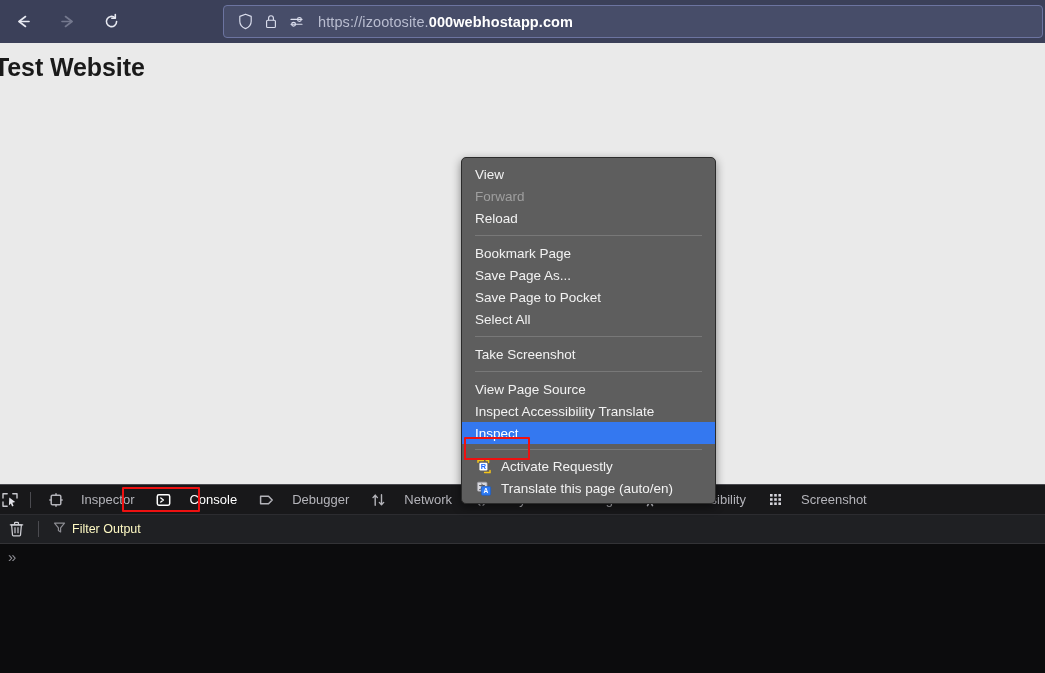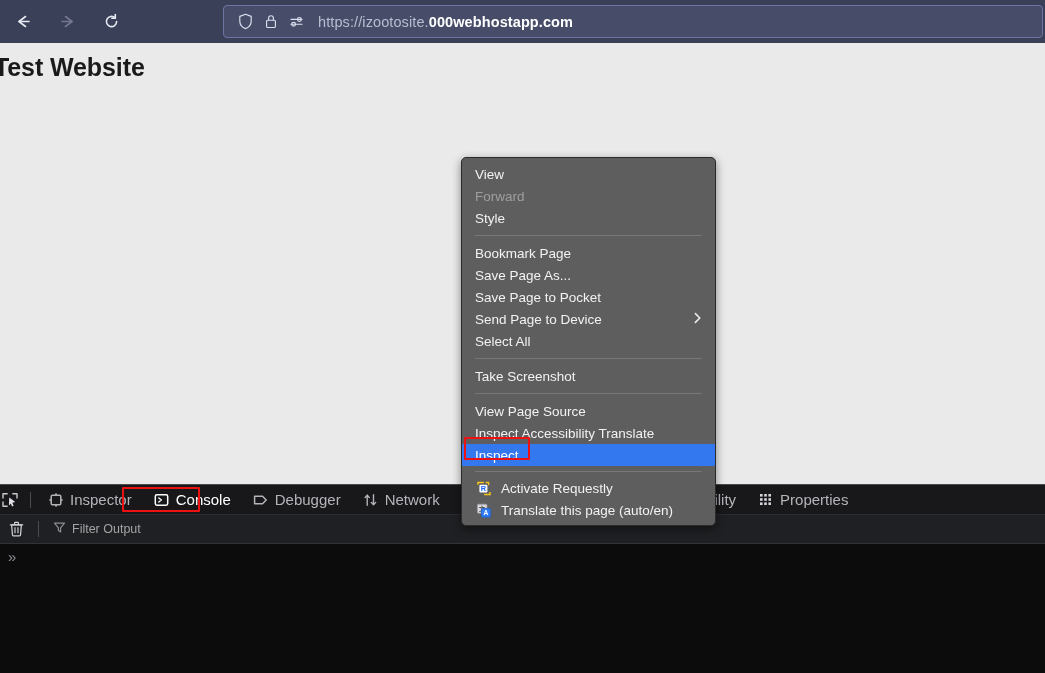--- a/index.html
+++ b/index.html
@@ -83,42 +83,42 @@
   .dt-picker {
     width: 28px; height: 28px;
     margin-left: -4px;
     display: flex; align-items: center; justify-content: center;
     cursor: pointer; flex: none;
   }
   .dt-sep {
     width: 1px; height: 16px; background: #4b4b50; margin: 0 6px; flex: none;
   }
   .dt-tab {
-    height: 28px; display: flex; align-items: center; gap: 7px;
+    height: 28px; display: flex; align-items: center; gap: 18px;
     padding: 0 11px; cursor: pointer; flex: none;
-    color: #b4b4ba; font-size: 15px; white-space: nowrap;
+    color: #b4b4ba; font-size: 13px; white-space: nowrap;
   }
   .dt-tab.active { color: #ffffff; justify-content: space-between; }
   .dt-tab .ticon { display: flex; align-items: center; justify-content: center; width: 15px; }
 
   .dt-filterbar {
     height: 29px; background: #1f2023;
     display: flex; align-items: center;
     border-bottom: 1px solid #333336;
   }
   .dt-trash {
     width: 32px; height: 26px;
     display: flex; align-items: center; justify-content: center;
     cursor: pointer; flex: none;
   }
   .filter-input {
     display: flex; align-items: center; gap: 6px;
     margin-left: 8px; cursor: text; flex: 1;
   }
-  .filter-placeholder { color: #a3a3a3; font-size: 12.5px; }
+  .filter-placeholder { color: #fef9c3; font-size: 12.5px; }
 
   .dt-console { background: #0c0c0d; height: 129px; position: relative; }
   .dt-prompt {
     height: 24px; display: flex; align-items: center; padding-left: 8px;
     cursor: text;
   }
   .chevrons { color: #8d8d93; font-size: 15px; line-height: 1; }
 
   
   .ctxmenu {
@@ -307,21 +307,21 @@
                 <rect x="10.4" y="2" width="2.6" height="2.6"></rect>
               <rect x="2" y="6.2" width="2.6" height="2.6"></rect>
                 <rect x="6.2" y="6.2" width="2.6" height="2.6"></rect>
                 <rect x="10.4" y="6.2" width="2.6" height="2.6"></rect>
               <rect x="2" y="10.4" width="2.6" height="2.6"></rect>
                 <rect x="6.2" y="10.4" width="2.6" height="2.6"></rect>
                 <rect x="10.4" y="10.4" width="2.6" height="2.6"></rect>
             </g>
           </svg>
         </span>
-        <span>Properties</span>
+        <span>Screenshot</span>
       </div>
     </div>
 
     <div class="dt-filterbar">
       <div class="dt-trash">
         <svg width="15" height="16" viewBox="0 0 15 16">
           <path d="M2.6 3.8 H12.4 L11.5 14 a0.9 0.9 0 0 1 -0.9 0.8 H4.4 a0.9 0.9 0 0 1 -0.9 -0.8 Z" fill="none" stroke="#cfcfd5" stroke-width="1.25" stroke-linejoin="round"></path>
           <path d="M1.3 3.8 H13.7" stroke="#cfcfd5" stroke-width="1.25" stroke-linecap="round"></path>
           <path d="M5.6 3.6 V2.1 a0.7 0.7 0 0 1 0.7 -0.7 H8.7 a0.7 0.7 0 0 1 0.7 0.7 V3.6" fill="none" stroke="#cfcfd5" stroke-width="1.25"></path>
           <line x1="6" y1="6.2" x2="6" y2="12.2" stroke="#cfcfd5" stroke-width="1.15"></line>
@@ -348,41 +348,33 @@
 
   <div class="ctxmenu">
 
     <div class="ctx-item">
       <span>View</span>
     </div>
     <div class="ctx-item disabled">
       <span>Forward</span>
     </div>
     <div class="ctx-item">
-      <span>Style</span>
+      <span>Reload</span>
     </div>
 
     <div class="ctx-sep"></div>
 
     <div class="ctx-item">
       <span>Bookmark Page</span>
     </div>
     <div class="ctx-item">
       <span>Save Page As...</span>
     </div>
     <div class="ctx-item">
       <span>Save Page to Pocket</span>
-    </div>
-    <div class="ctx-item">
-      <span>Send Page to Device</span>
-      <span class="ctx-arrow">
-        <svg width="9" height="12" viewBox="0 0 9 12">
-          <path d="M2.4 1.6 L6.8 6 L2.4 10.4" fill="none" stroke="#ededed" stroke-width="1.6" stroke-linecap="round" stroke-linejoin="round"></path>
-        </svg>
-      </span>
     </div>
     <div class="ctx-item">
       <span>Select All</span>
     </div>
 
     <div class="ctx-sep"></div>
 
     <div class="ctx-item">
       <span>Take Screenshot</span>
     </div>

